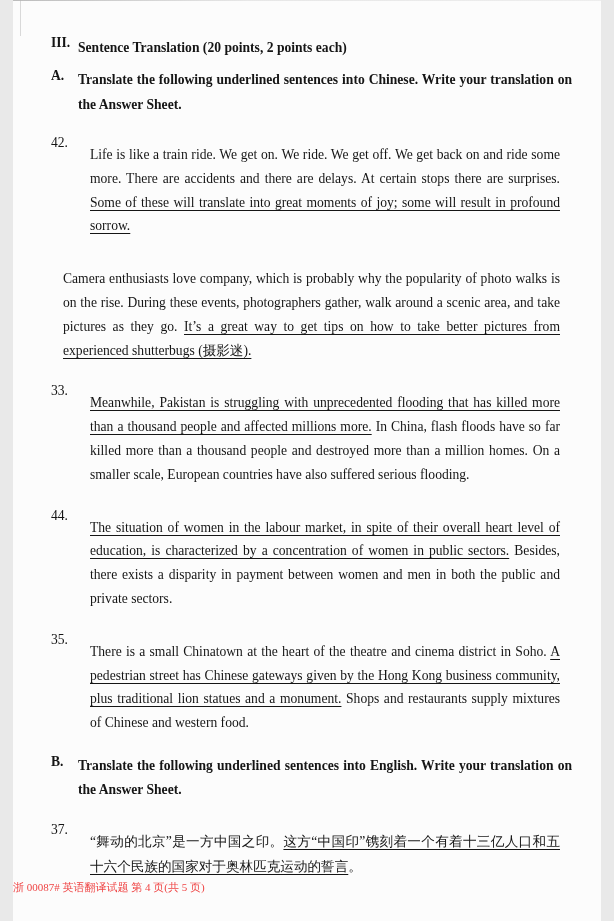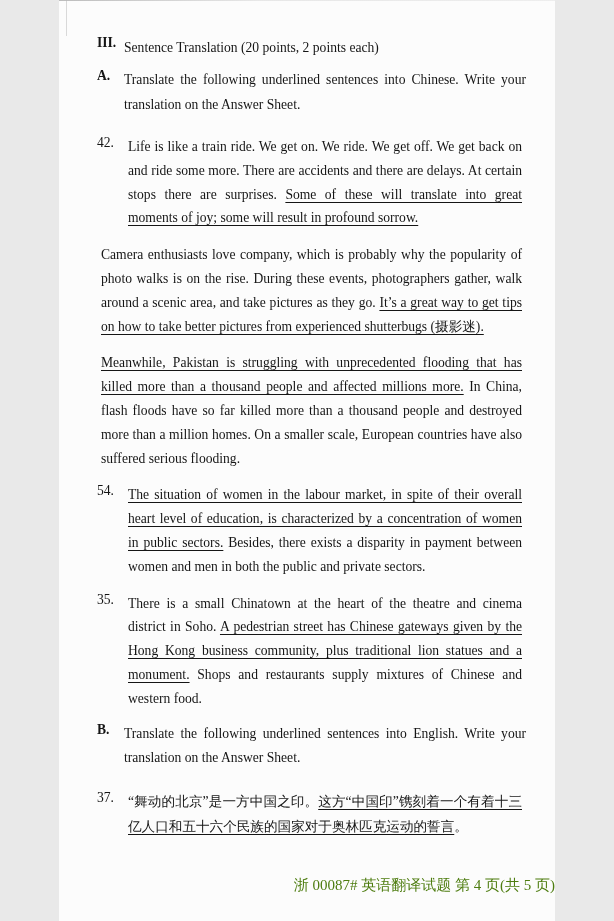--- a/index.html
+++ b/index.html
@@ -1,19 +1,19 @@
 <!DOCTYPE html>
 <html><head>
 <meta charset="utf-8">
 <style>
   html, body { margin: 0; padding: 0; }
   body { background: #e9e9e9; }
   .page {
     position: relative;
-    width: 496px;
+    width: 588px;
     height: 921px;
     margin: 0 auto;
     background: #fcfcfc;
     color: #151515;
     font-family: "Liberation Serif", "DejaVu Serif", serif;
     overflow: hidden;
   }
   .page::before { 
     content: "";
     position: absolute;
@@ -33,50 +33,50 @@
     padding: 35px 29px 0 38px;
     font-size: 13.6px;
   }
   .h-row { display: flex; }
   .hnum {
     flex: 0 0 27px;
     font-weight: 700;
   }
   .htext {
     flex: 1;
-    font-weight: 400;
+    font-weight: 700;
     text-align: justify;
     line-height: 24.5px;
   }
   .sec-head { margin-bottom: 8px; }
   .sec-head .htext { line-height: 25px; }
   .part-head { margin-bottom: 14px; }
   .item { display: flex; margin-bottom: 5px; }
   .qnum { flex: 0 0 27px; line-height: 23.8px; }
   .qtext {
     flex: 1;
-    margin: 4px;
+    margin: 12px;
     text-align: justify;
     line-height: 23.8px;
   }
   .list-b .qnum { line-height: 25.4px; }
   .list-b .qtext { line-height: 25.4px; }
   .part-head-b { margin-top: 7px; }
   .u {
     text-decoration: underline;
     text-decoration-thickness: 1px;
     text-underline-offset: 3px;
   }
   .footer {
     position: absolute;
     left: 0; right: 0;
     bottom: 26px;
-    text-align: right;
-    font-size: 15px;
-    color: #4d7c0f;
+    text-align: left;
+    font-size: 11px;
+    color: #ef4444;
   }
 </style>
 </head>
 <body>
 
 <div class="page">
   <div class="scan-mark"></div>
   <div class="content">
 
     <div class="h-row sec-head">
@@ -94,25 +94,26 @@
       <div class="item">
         <span class="qnum">42.</span>
         <p class="qtext"><span>Life is like a train ride. We get on. We ride. We get off. We get back on and ride some more. There are accidents and there are delays. At certain stops there are surprises. </span><span class="u">Some of these will translate into great moments of joy; some will result in profound sorrow.</span></p>
       </div>
 
       <div class="item">
         <p class="qtext"><span>Camera enthusiasts love company, which is probably why the popularity of photo walks is on the rise. During these events, photographers gather, walk around a scenic area, and take pictures as they go. </span><span class="u">It’s a great way to get tips on how to take better pictures from experienced shutterbugs (摄影迷).</span></p>
       </div>
 
       <div class="item">
+        <span class="qnum">33.</span>
         <p class="qtext"><span class="u">Meanwhile, Pakistan is struggling with unprecedented flooding that has killed more than a thousand people and affected millions more.</span><span> In China, flash floods have so far killed more than a thousand people and destroyed more than a million homes. On a smaller scale, European countries have also suffered serious flooding.</span></p>
       </div>
 
       <div class="item">
-        <span class="qnum">54.</span>
+        <span class="qnum">44.</span>
         <p class="qtext"><span class="u">The situation of women in the labour market, in spite of their overall heart level of education, is characterized by a concentration of women in public sectors.</span><span> Besides, there exists a disparity in payment between women and men in both the public and private sectors.</span></p>
       </div>
 
       <div class="item">
         <span class="qnum">35.</span>
         <p class="qtext"><span>There is a small Chinatown at the heart of the theatre and cinema district in Soho. </span><span class="u">A pedestrian street has Chinese gateways given by the Hong Kong business community, plus traditional lion statues and a monument.</span><span> Shops and restaurants supply mixtures of Chinese and western food.</span></p>
       </div>
 
     </div>
 

